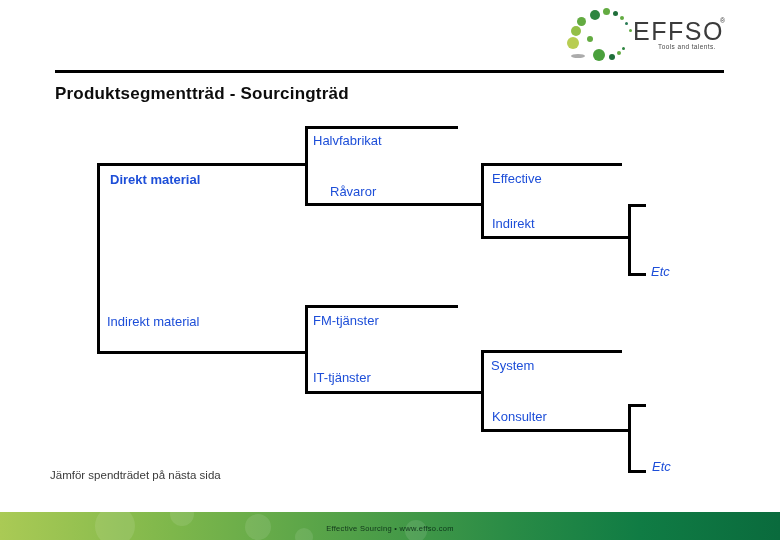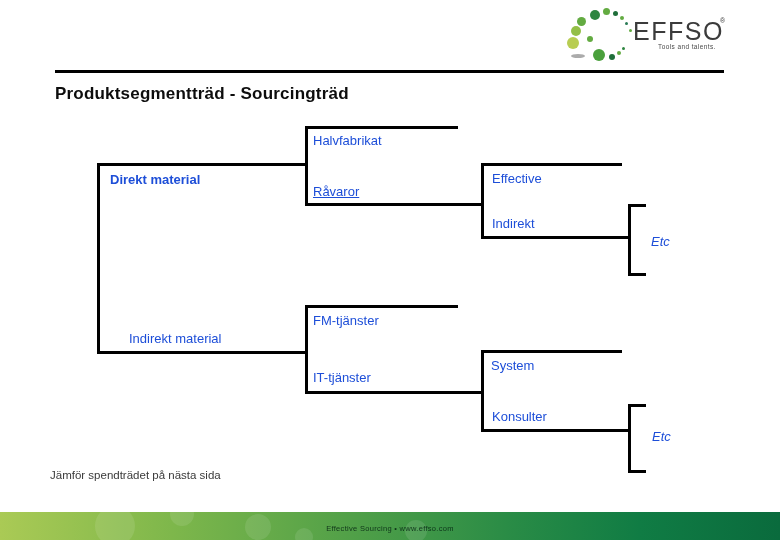--- a/index.html
+++ b/index.html
@@ -12,21 +12,21 @@
   #page-title{position:absolute;left:55px;top:84px;font-size:17px;font-weight:bold;color:#0d0d0d;letter-spacing:.2px;}
   
   #logo{position:absolute;left:563px;top:5px;width:165px;height:58px;}
   .dot{position:absolute;border-radius:50%;}
   #logo-brand{position:absolute;left:70px;top:12px;font-size:25px;font-weight:400;color:#3b3b3b;letter-spacing:1.5px;}
   #logo-tm{position:absolute;left:157px;top:12px;font-size:7px;color:#3b3b3b;}
   #logo-tagline{position:absolute;left:95px;top:38px;font-size:6.5px;color:#4a4a4a;letter-spacing:.4px;}
   
   .tl{position:absolute;background:#000;}
   .node{position:absolute;font-size:13px;color:#1d4ed8;white-space:nowrap;}
-  .etc{font-style:italic;}
+  .etc{font-style:italic;margin-top:30px;}
   
   #footnote{position:absolute;left:50px;top:469px;font-size:11.5px;color:#3a3a3a;}
   #footer-bar{
     position:absolute;left:0;top:512px;width:780px;height:28px;
     background:linear-gradient(90deg,#aaca55 0%,#7eb74b 22%,#51a048 45%,#2a8c46 65%,#107c44 82%,#0a6b3d 100%);
   }
   .bubble{position:absolute;border-radius:50%;background:rgba(255,255,255,0.10);}
   #footer-text{
     position:absolute;left:0;top:524px;width:780px;text-align:center;
     font-size:7.5px;color:rgba(5,35,18,0.85);letter-spacing:.3px;
@@ -81,27 +81,27 @@
   <div class="tl" style="left:305px;top:391px;width:178px;height:3px;"></div>
   <div class="tl" style="left:481px;top:350px;width:3px;height:82px;"></div>
   <div class="tl" style="left:481px;top:350px;width:141px;height:3px;"></div>
   <div class="tl" style="left:481px;top:429px;width:148px;height:3px;"></div>
   <div class="tl" style="left:628px;top:404px;width:3px;height:69px;"></div>
   <div class="tl" style="left:628px;top:404px;width:18px;height:3px;"></div>
   <div class="tl" style="left:628px;top:470px;width:18px;height:3px;"></div>
 
   <div class="node" style="left:313px;top:133px;">Halvfabrikat</div>
   <div class="node" style="left:110px;top:172px;font-weight:bold;">Direkt material</div>
-  <div class="node" style="left:313px;top:184px;text-decoration:underline;">Råvaror</div>
+  <div class="node" style="left:330px;top:184px;">Råvaror</div>
   <div class="node" style="left:492px;top:171px;">Effective</div>
   <div class="node" style="left:492px;top:216px;">Indirekt</div>
   <div class="node etc" style="left:651px;top:234px;">Etc</div>
 
   <div class="node" style="left:313px;top:313px;text-align:center;">FM-tjänster</div>
-  <div class="node" style="left:107px;top:331px;margin-left:22px;">Indirekt material</div>
+  <div class="node" style="left:107px;top:314px;">Indirekt material</div>
   <div class="node" style="left:313px;top:370px;">IT-tjänster</div>
   <div class="node" style="left:491px;top:358px;">System</div>
   <div class="node" style="left:492px;top:409px;">Konsulter</div>
   <div class="node etc" style="left:652px;top:429px;">Etc</div>
 
   <div id="footnote">Jämför spendträdet på nästa sida</div>
 
   <div id="footer-bar">
     <span class="bubble" style="left:95px;top:-6px;width:40px;height:40px;"></span>
     <span class="bubble" style="left:245px;top:2px;width:26px;height:26px;"></span>

